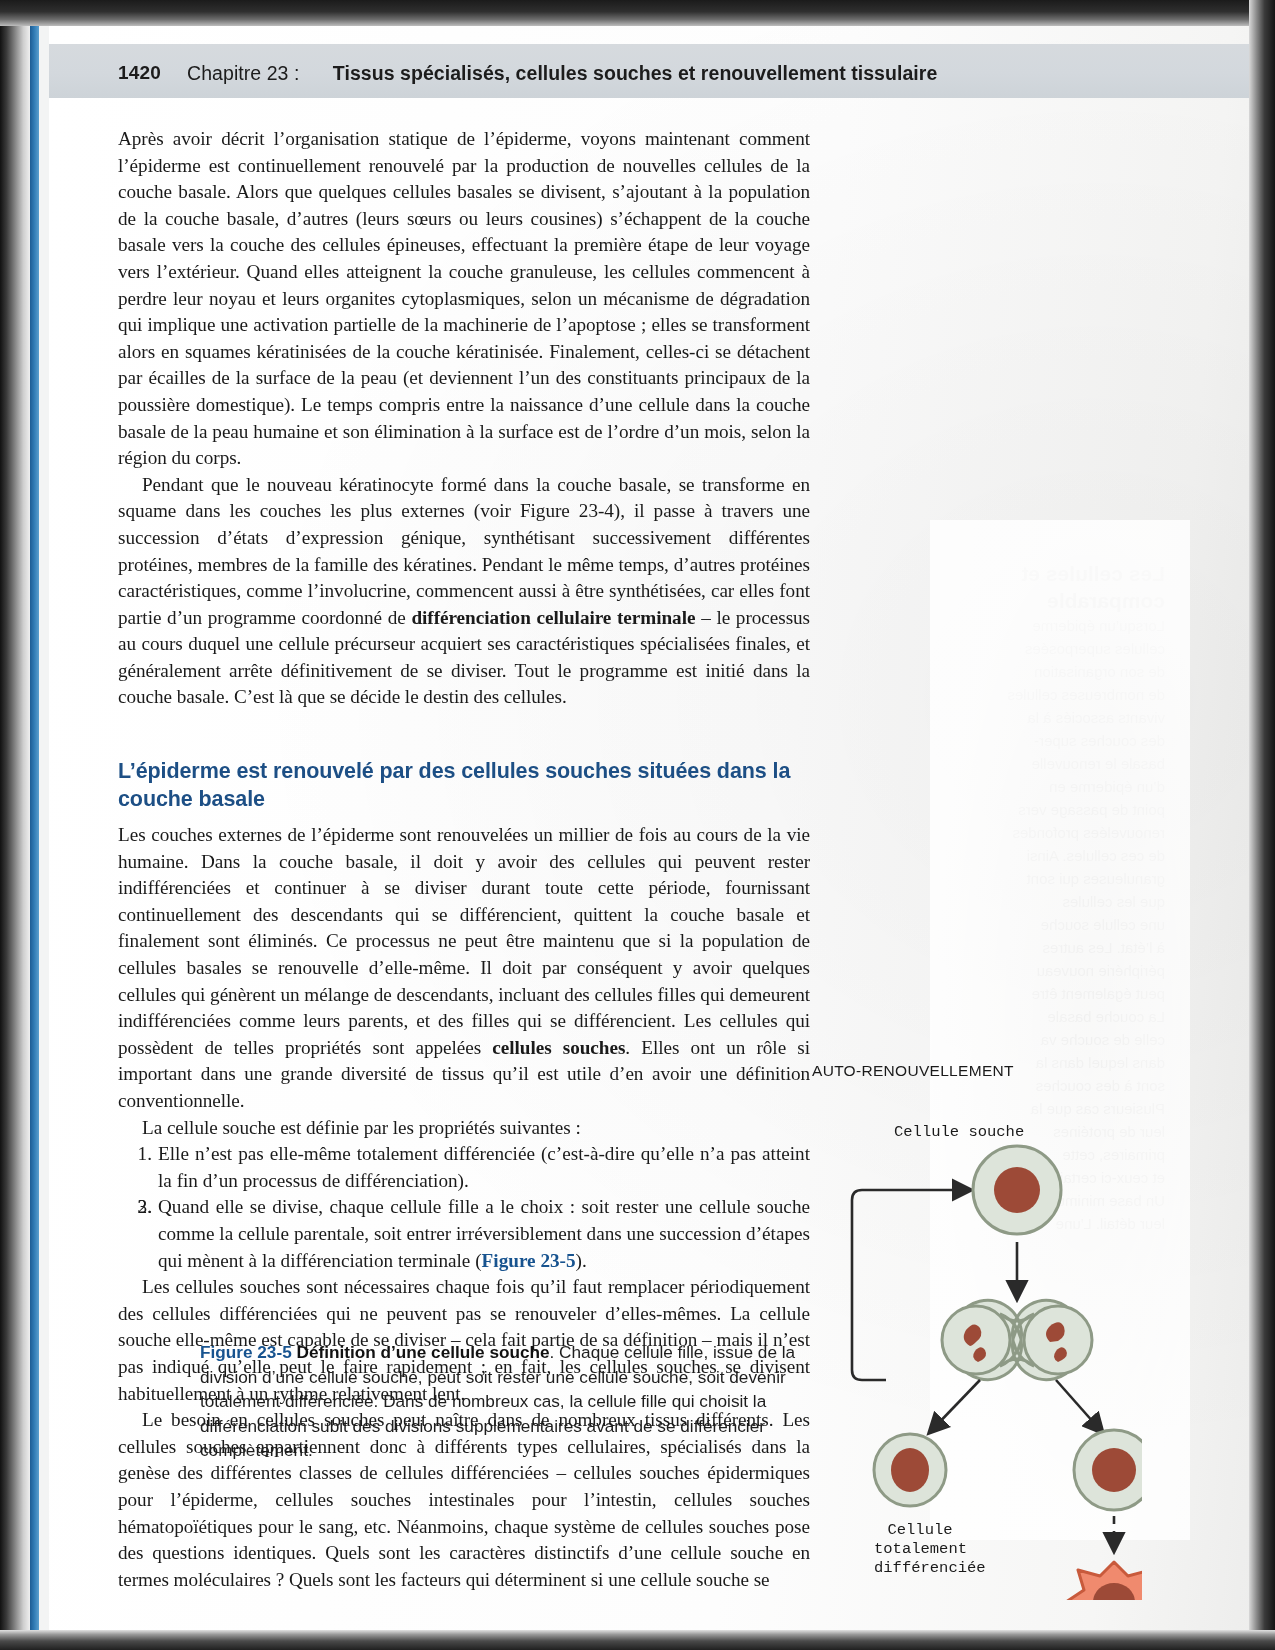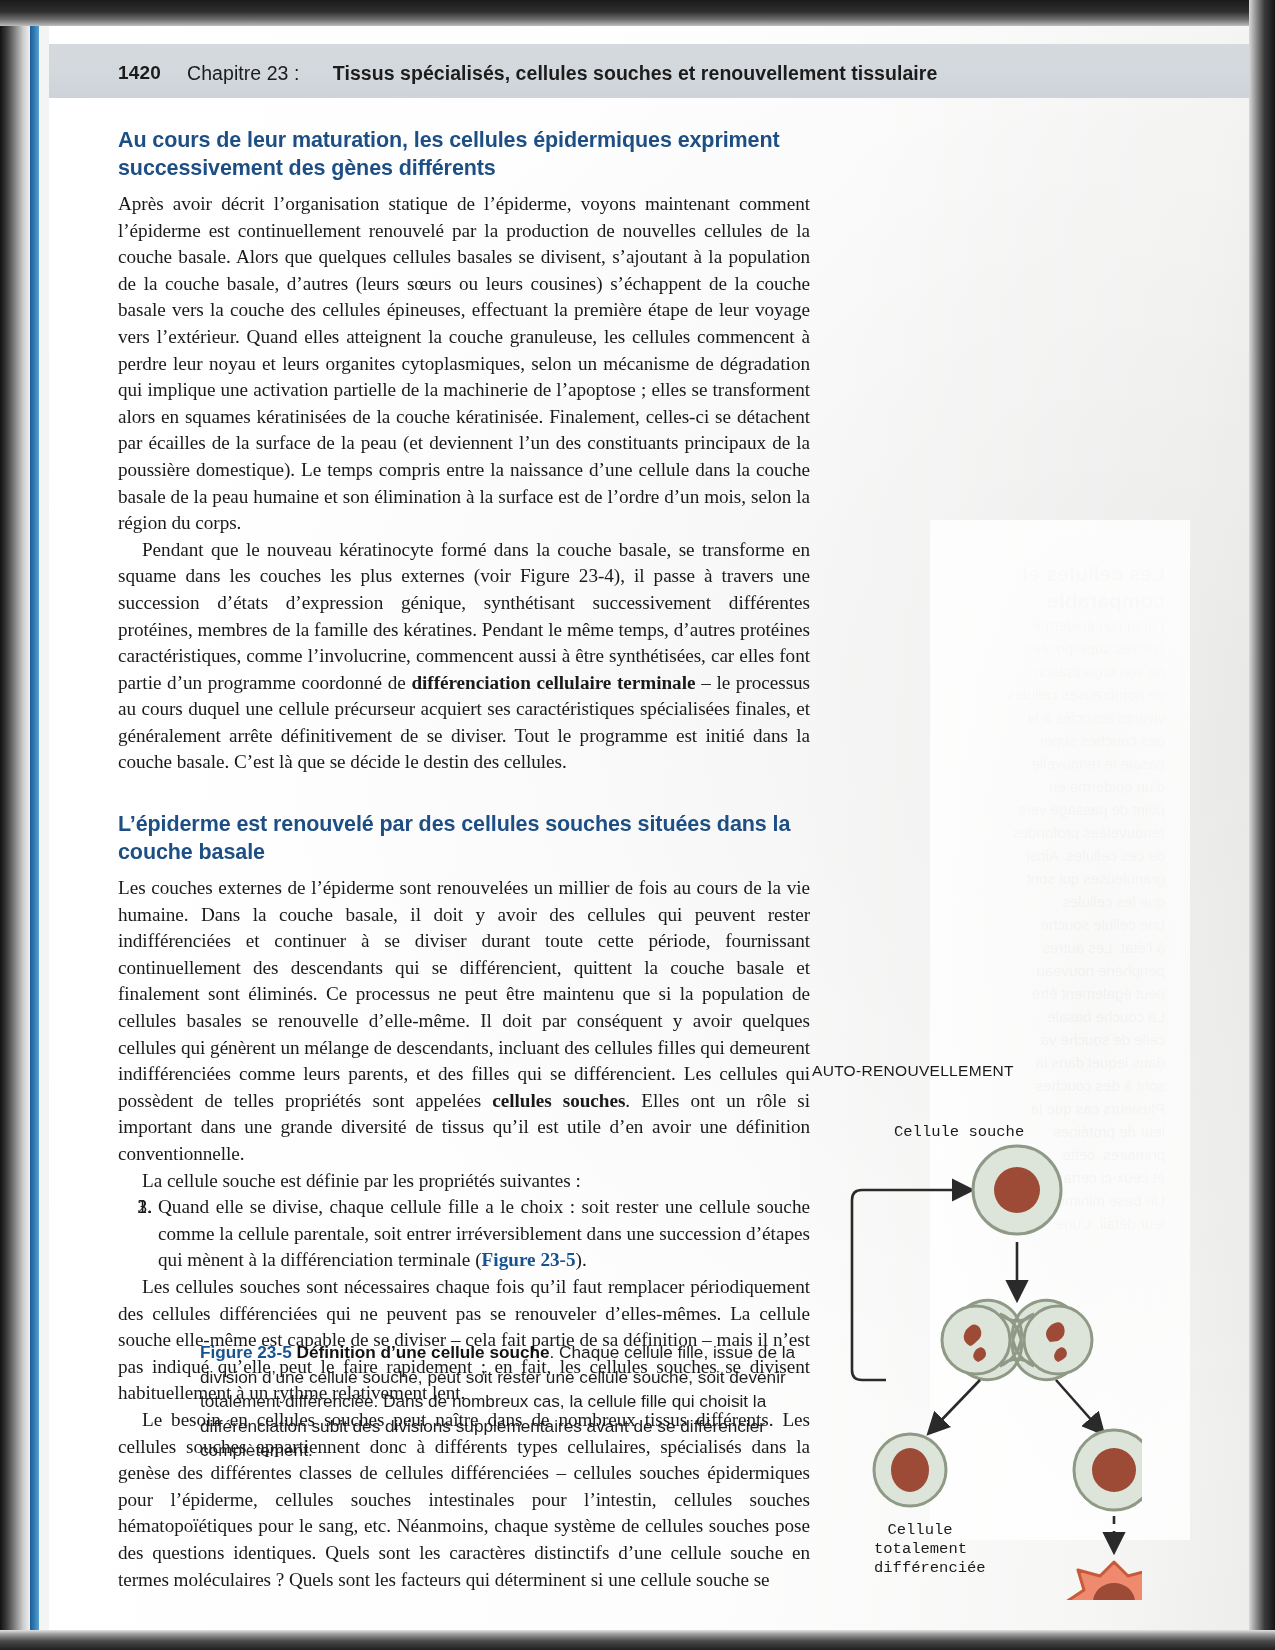--- a/index.html
+++ b/index.html
@@ -69,21 +69,21 @@
   }
   h2.sec {
     font-family: "Liberation Sans", "DejaVu Sans", sans-serif;
     color: #1d4f85;
     font-size: 21.5px;
     font-weight: bold;
     line-height: 28px;
     margin: 0 0 9px 0;
     letter-spacing: -0.1px;
   }
-  h2.sec.second { margin-top: 34px; }
+  h2.sec.second { margin-top: 46px; }
   p.body {
     margin: 0;
     font-size: 19.2px;
     line-height: 26.6px;
     text-align: justify;
     color: #1a1a1a;
     text-indent: 0;
     letter-spacing: -0.05px;
   }
   p.body.indent { text-indent: 24px; }
@@ -205,34 +205,33 @@
   <div class="blurband"></div>
 
   <div class="header-band"></div>
   <div class="header-inner">
     <span class="page-number">1420</span>
     <span class="chapter-line"><span>Chapitre 23 : </span><b>Tissus spécialisés, cellules souches et renouvellement tissulaire</b></span>
   </div>
 
   <div class="content">
 
-    <h2 class="sec">Au cours de leur maturation, les cellules épidermiques expriment successivement des gènes différents</h2>
 
     <p class="body">Après avoir décrit l’organisation statique de l’épiderme, voyons maintenant comment l’épiderme est continuellement renouvelé par la production de nouvelles cellules de la couche basale. Alors que quelques cellules basales se divisent, s’ajoutant à la population de la couche basale, d’autres (leurs sœurs ou leurs cousines) s’échappent de la couche basale vers la couche des cellules épineuses, effectuant la première étape de leur voyage vers l’extérieur. Quand elles atteignent la couche granuleuse, les cellules commencent à perdre leur noyau et leurs organites cytoplasmiques, selon un mécanisme de dégradation qui implique une activation partielle de la machinerie de l’apoptose ; elles se transforment alors en squames kératinisées de la couche kératinisée. Finalement, celles-ci se détachent par écailles de la surface de la peau (et deviennent l’un des constituants principaux de la poussière domestique). Le temps compris entre la naissance d’une cellule dans la couche basale de la peau humaine et son élimination à la surface est de l’ordre d’un mois, selon la région du corps.</p>
 
     <p class="body indent"><span>Pendant que le nouveau kératinocyte formé dans la couche basale, se transforme en squame dans les couches les plus externes (voir Figure 23-4), il passe à travers une succession d’états d’expression génique, synthétisant successivement différentes protéines, membres de la famille des kératines. Pendant le même temps, d’autres protéines caractéristiques, comme l’involucrine, commencent aussi à être synthétisées, car elles font partie d’un programme coordonné de </span><b>différenciation cellulaire terminale</b><span> – le processus au cours duquel une cellule précurseur acquiert ses caractéristiques spécialisées finales, et généralement arrête définitivement de se diviser. Tout le programme est initié dans la couche basale. C’est là que se décide le destin des cellules.</span></p>
 
     <h2 class="sec second">L’épiderme est renouvelé par des cellules souches situées dans la couche basale</h2>
 
     <p class="body"><span>Les couches externes de l’épiderme sont renouvelées un millier de fois au cours de la vie humaine. Dans la couche basale, il doit y avoir des cellules qui peuvent rester indifférenciées et continuer à se diviser durant toute cette période, fournissant continuellement des descendants qui se différencient, quittent la couche basale et finalement sont éliminés. Ce processus ne peut être maintenu que si la population de cellules basales se renouvelle d’elle-même. Il doit par conséquent y avoir quelques cellules qui génèrent un mélange de descendants, incluant des cellules filles qui demeurent indifférenciées comme leurs parents, et des filles qui se différencient. Les cellules qui possèdent de telles propriétés sont appelées </span><b>cellules souches</b><span>. Elles ont un rôle si important dans une grande diversité de tissus qu’il est utile d’en avoir une définition conventionnelle.</span></p>
 
     <p class="body indent">La cellule souche est définie par les propriétés suivantes :</p>
 
     <ol class="props">
-      <li><span class="num">1.</span></li>
+      <li><span class="num">1.</span><span>Elle n’est pas elle-même totalement différenciée (c’est-à-dire qu’elle n’a pas atteint la fin d’un processus de différenciation).</span></li>
       <li><span class="num">2.</span></li>
       <li><span class="num">3.</span><span><span>Quand elle se divise, chaque cellule fille a le choix : soit rester une cellule souche comme la cellule parentale, soit entrer irréversiblement dans une succession d’étapes qui mènent à la différenciation terminale (</span><span class="figref">Figure 23-5</span><span>).</span></span></li>
     </ol>
 
     <p class="body indent narrow">Les cellules souches sont nécessaires chaque fois qu’il faut remplacer périodiquement des cellules différenciées qui ne peuvent pas se renouveler d’elles-mêmes. La cellule souche elle-même est capable de se diviser – cela fait partie de sa définition – mais il n’est pas indiqué qu’elle peut le faire rapidement ; en fait, les cellules souches se divisent habituellement à un rythme relativement lent.</p>
 
     <p class="body indent narrow">Le besoin en cellules souches peut naître dans de nombreux tissus différents. Les cellules souches appartiennent donc à différents types cellulaires, spécialisés dans la genèse des différentes classes de cellules différenciées – cellules souches épidermiques pour l’épiderme, cellules souches intestinales pour l’intestin, cellules souches hématopoïétiques pour le sang, etc. Néanmoins, chaque système de cellules souches pose des questions identiques. Quels sont les caractères distinctifs d’une cellule souche en termes moléculaires ? Quels sont les facteurs qui déterminent si une cellule souche se</p>
   </div>
 
   <div class="caption">

